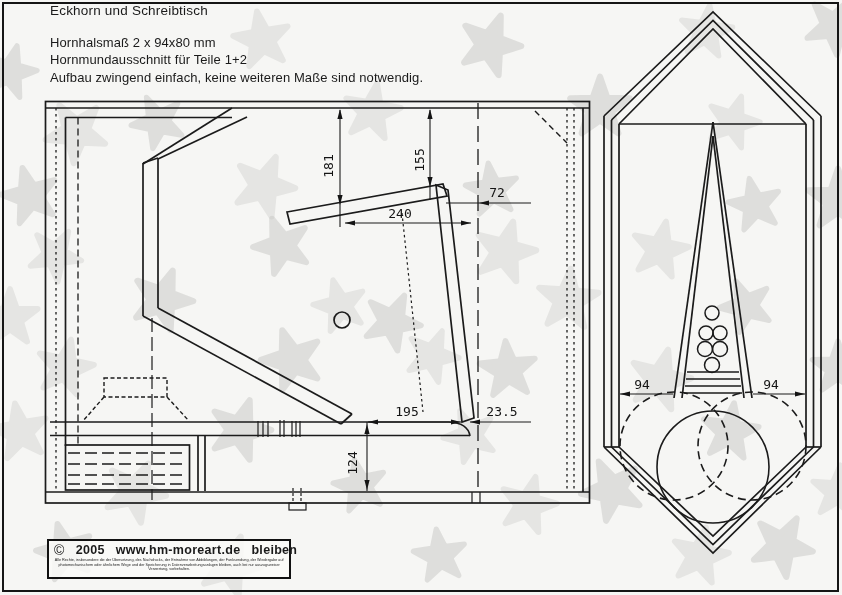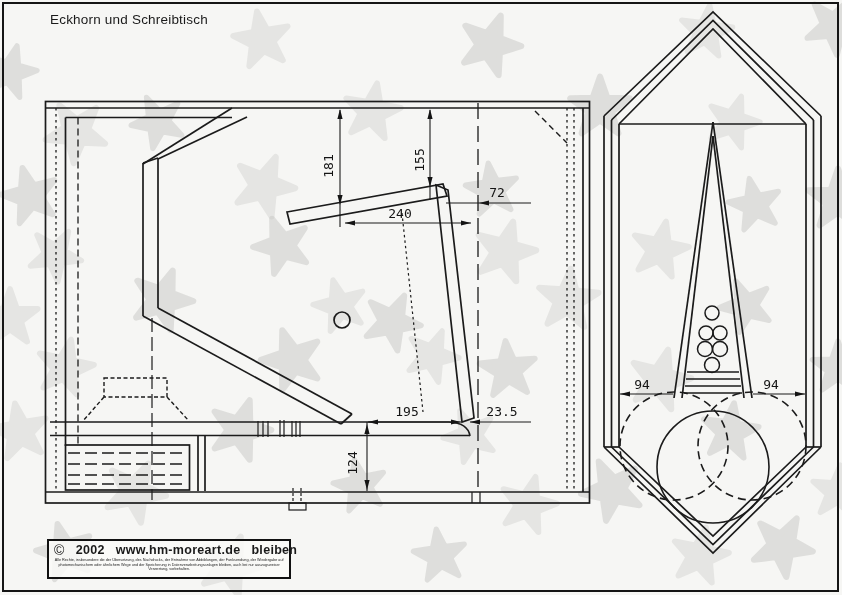--- a/index.html
+++ b/index.html
@@ -10,21 +10,21 @@
     overflow:hidden;
     font-family:"Liberation Sans", sans-serif;
     color:#1a1a1a;
   }
   .page-frame{
     position:absolute;left:2px;top:2px;right:3px;bottom:3px;
     border:2px solid #151515;
     pointer-events:none;
   }
   svg.art{position:absolute;left:0;top:0;}
-  .header{position:absolute;left:50px;top:12px;width:520px;}
+  .header{position:absolute;left:50px;top:3px;width:520px;}
   .header .title{font-size:13.5px;margin-bottom:16px;letter-spacing:.2px;}
   .header .note{font-size:13px;line-height:17.4px;letter-spacing:.1px;}
   .copyright-box{
     position:absolute;left:47px;top:539px;width:244px;height:40px;
     border:2px solid #111;background:rgba(250,250,248,.85);
     box-sizing:border-box;padding:1px 3px 0 5px;
   }
   .copyright-line{
     display:flex;align-items:center;gap:11px;
     font-weight:bold;font-size:12.5px;letter-spacing:.3px;white-space:nowrap;
@@ -286,26 +286,31 @@
           <path d="M753 394 H805"></path>
           <polygon points="805,394 795,391.4 795,396.6" fill="#141414" stroke="none"></polygon>
           <text class="dim" x="771" y="389" text-anchor="middle" stroke="none">94</text>
         </g>
       </g>
     </g>
   </svg>
 
   <div class="header">
     <div class="title">Eckhorn und Schreibtisch</div>
+    <div class="notes">
+      <div class="note">Hornhalsmaß 2 x 94x80 mm</div>
+      <div class="note">Hornmundausschnitt für Teile 1+2</div>
+      <div class="note">Aufbau zwingend einfach, keine weiteren Maße sind notwendig.</div>
+    </div>
   </div>
 
   <div class="copyright-box">
     <div class="copyright-line">
       <span class="csym">©</span>
-      <span>2002</span>
+      <span>2005</span>
       <span>www.hm-moreart.de</span>
       <span>bleiben</span>
     </div>
     <div class="fine-print">Alle Rechte, insbesondere die der Übersetzung, des Nachdrucks, der Entnahme von Abbildungen, der Funksendung, der Wiedergabe auf photomechanischem oder ähnlichem Wege und der Speicherung in Datenverarbeitungsanlagen bleiben, auch bei nur auszugsweiser Verwertung, vorbehalten.</div>
   </div>
 
   <div class="page-frame"></div>
 </div>
 
 </body></html>

